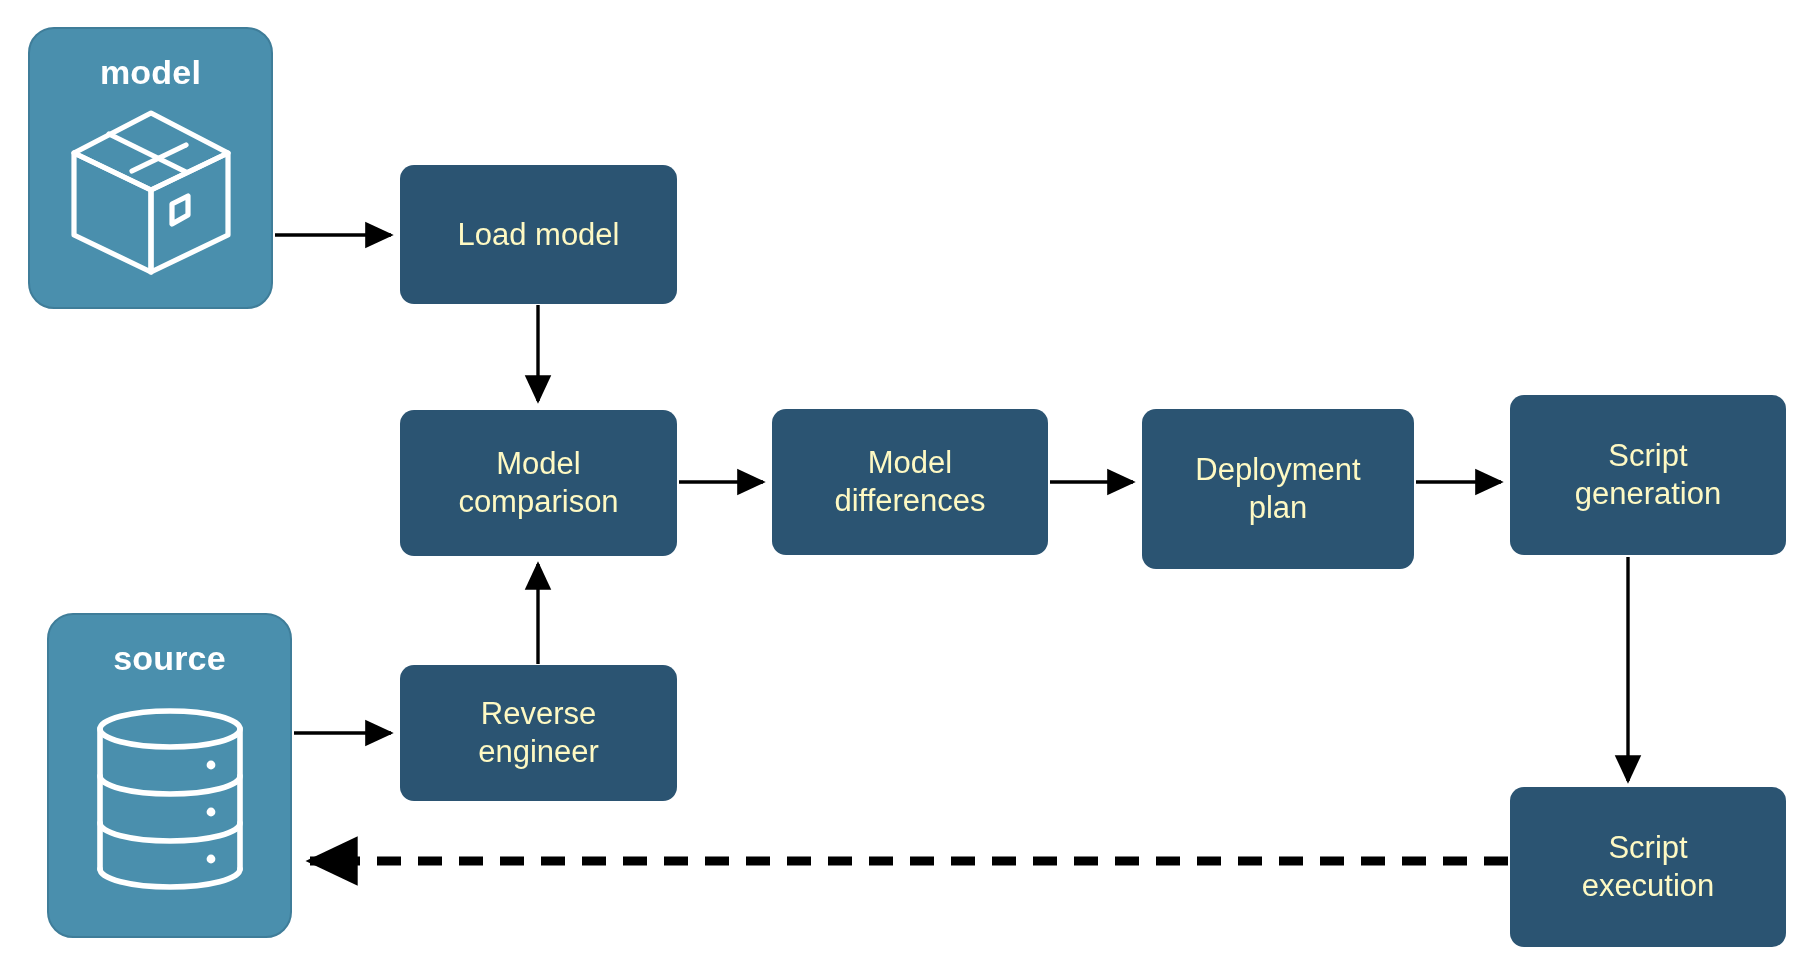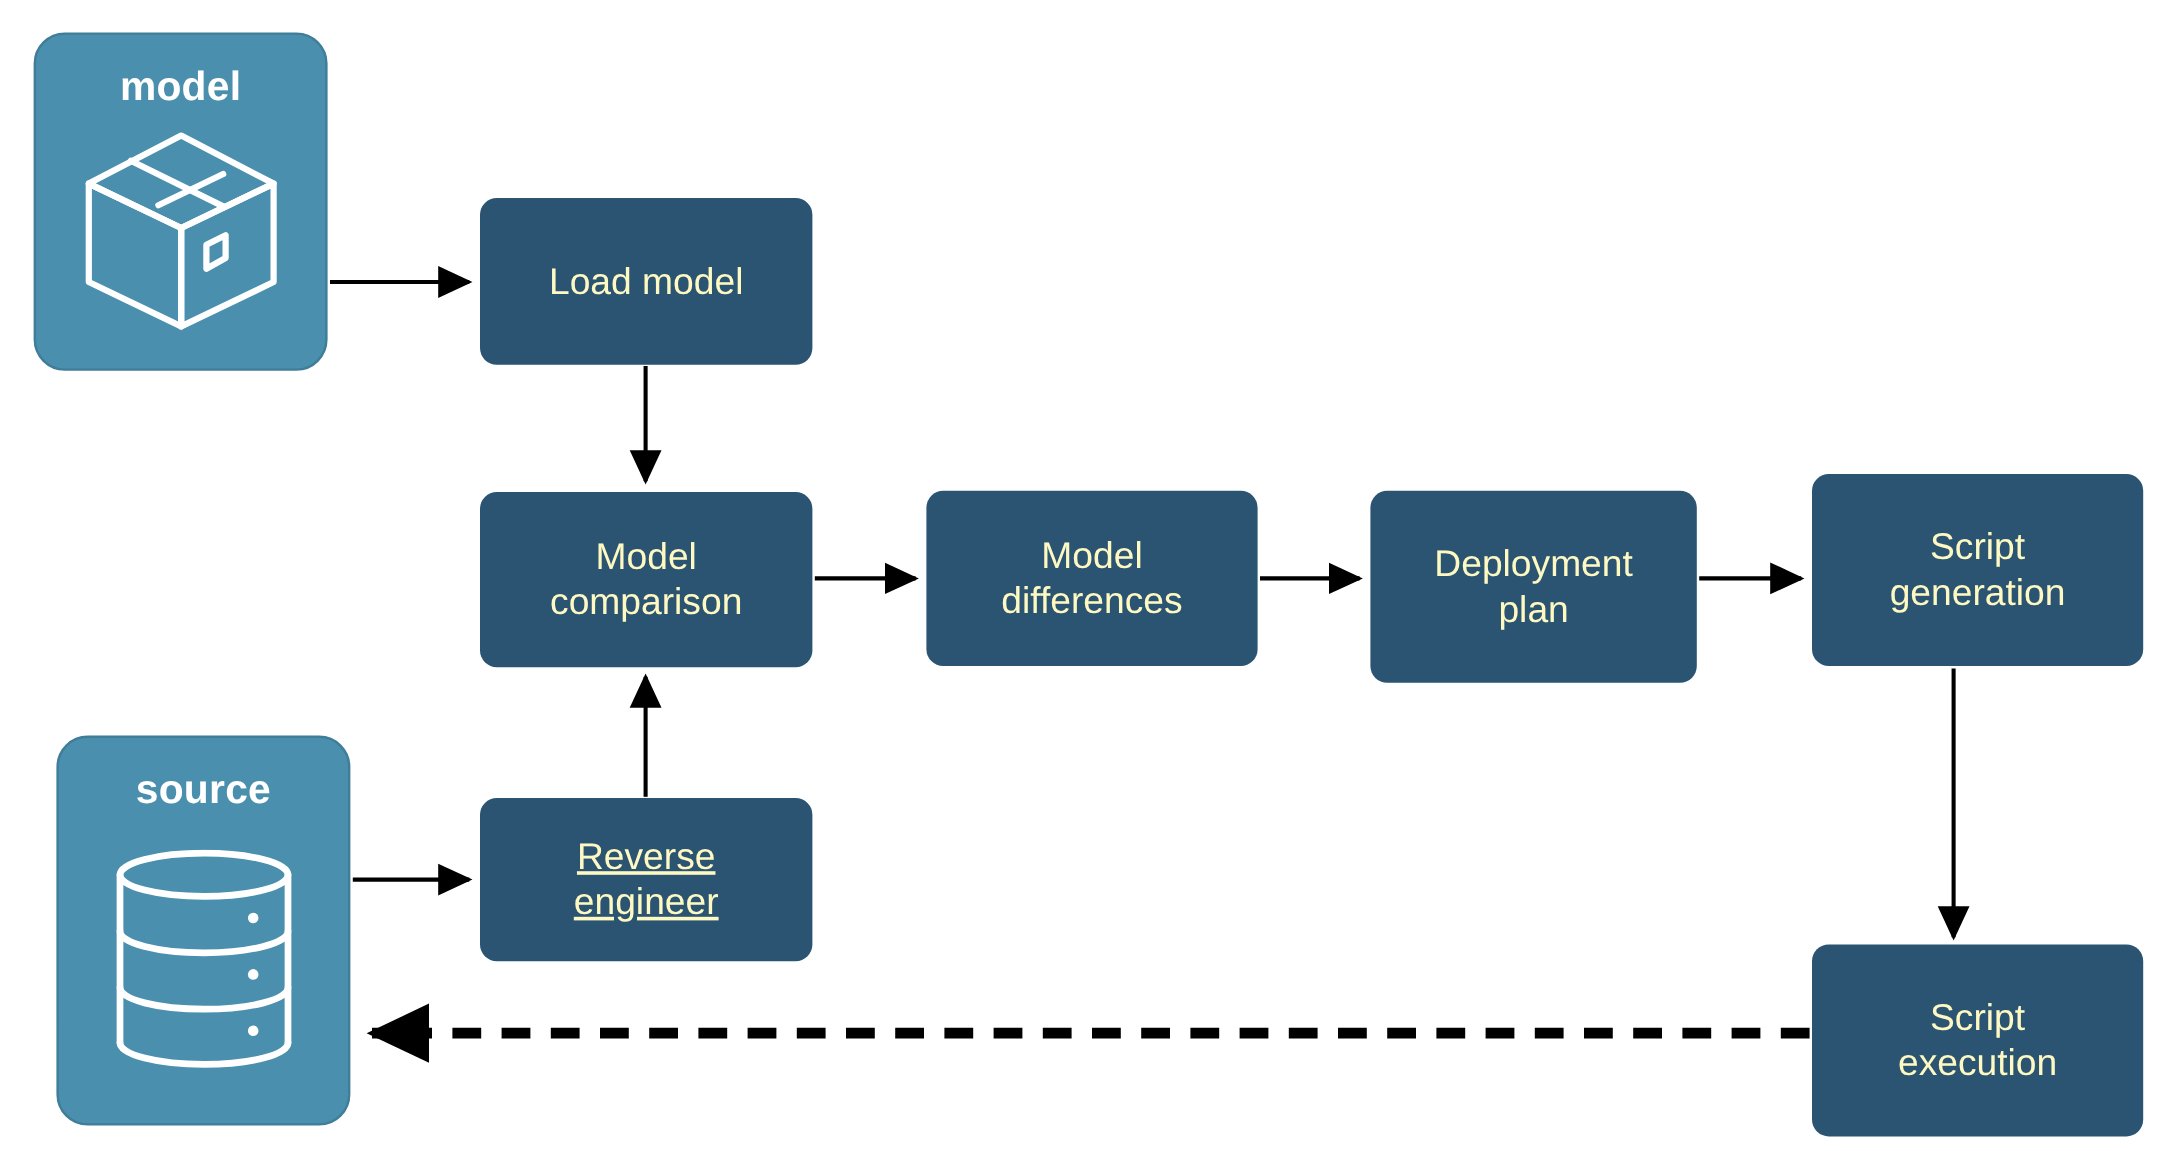--- a/index.html
+++ b/index.html
@@ -87,21 +87,21 @@
     color: #fef9c3;
     font-size: 31px;
     line-height: 1.22;
     padding: 6px 10px;
     z-index: 2;
   }
   .process span { display: block; white-space: pre-line; }
 
   #node-load-model        { left: 400px;  top: 165px; width: 277px; height: 139px; }
   #node-model-comparison  { left: 400px;  top: 410px; width: 277px; height: 146px; }
-  #node-reverse-engineer  { left: 400px;  top: 665px; width: 277px; height: 136px; text-decoration: underline; }
+  #node-reverse-engineer  { left: 400px;  top: 665px; width: 277px; height: 136px; }
   #node-model-differences { left: 772px;  top: 409px; width: 276px; height: 146px; }
   #node-deployment-plan   { left: 1142px; top: 409px; width: 272px; height: 160px; }
   #node-script-generation { left: 1510px; top: 395px; width: 276px; height: 160px; }
   #node-script-execution  { left: 1510px; top: 787px; width: 276px; height: 160px; }
 </style>
 </head>
 <body>
 
 <div id="canvas">
 

